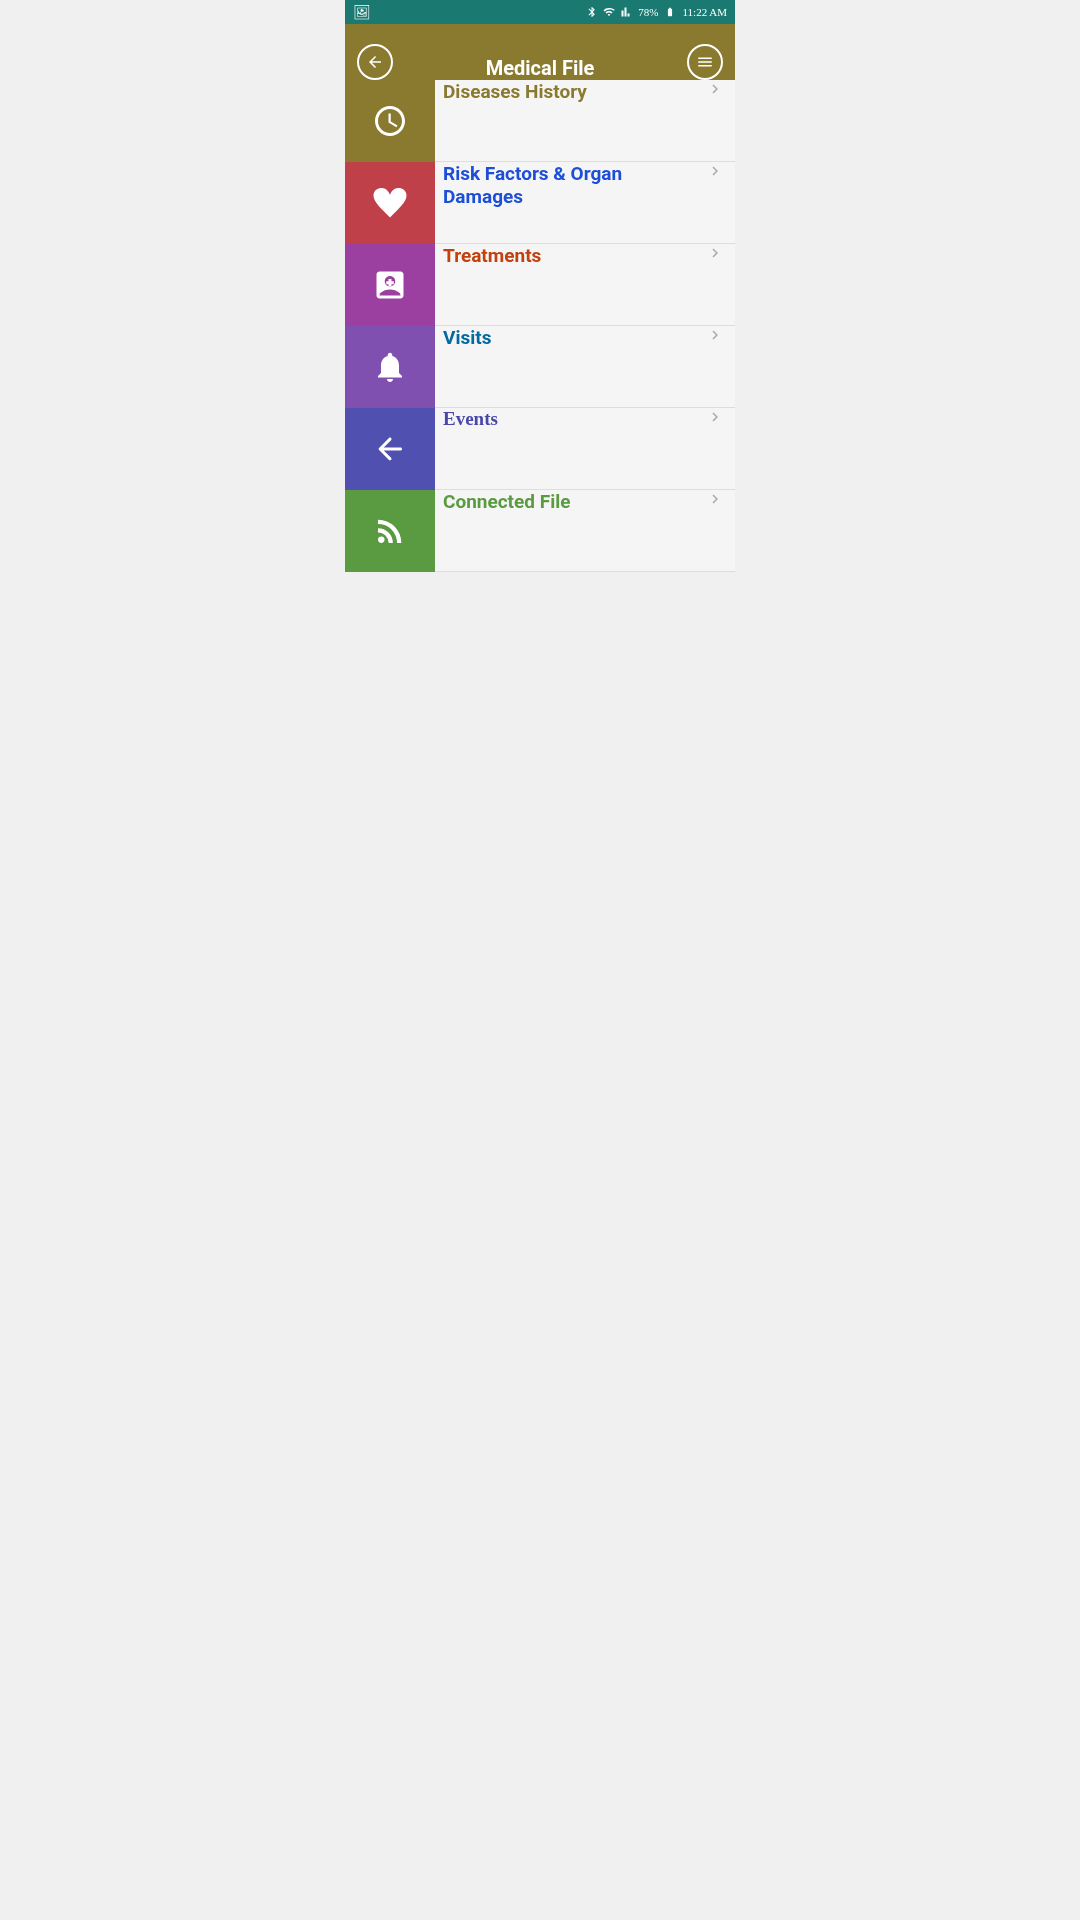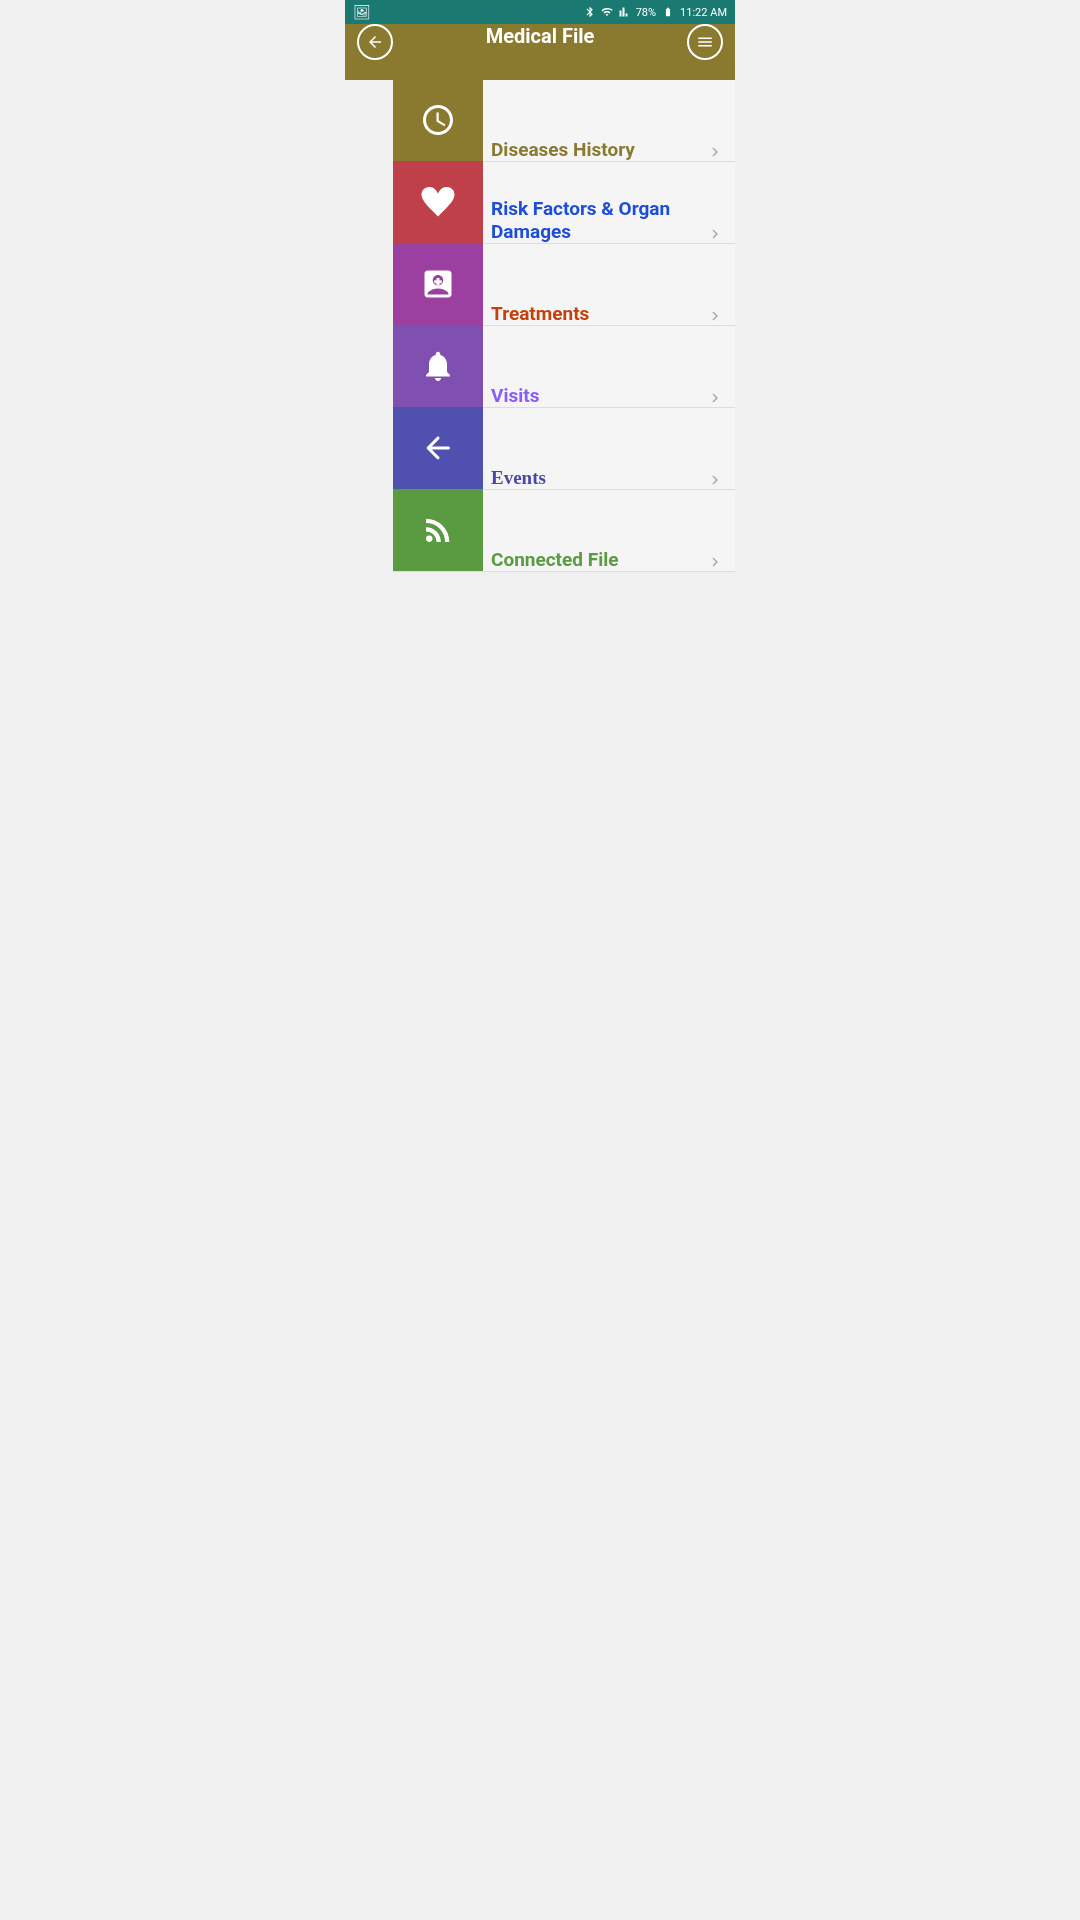--- a/index.html
+++ b/index.html
@@ -43,29 +43,30 @@
     .status-left {
       display: flex;
       align-items: center;
     }
 
     .status-right {
       display: flex;
       align-items: center;
       gap: 4px;
       font-size: 11px;
+      font-family: Liberation Serif, serif;
     }
 
     
     .header {
       background: #8a7a30;
       color: white;
       height: 56px;
       display: flex;
-      align-items: flex-start;
+      align-items: flex-end;
       justify-content: space-between;
       padding: 0 12px;
       flex-shrink: 0;
     }
 
     .header-btn {
       width: 36px;
       height: 36px;
       border-radius: 50%;
       border: 2px solid white;
@@ -86,26 +87,25 @@
 
     
     .menu-list {
       display: flex;
       flex-direction: column;
       flex: 1;
     }
 
     .menu-item {
       display: flex;
-      align-items: flex-end;
+      align-items: flex-start;
       border-bottom: 1px solid #ddd;
       height: 82px;
       background: #f5f5f5;
       cursor: pointer;
-      margin-left: 48px;
     }
 
     .menu-icon-box {
       width: 90px;
       height: 82px;
       display: flex;
       align-items: center;
       justify-content: center;
       flex-shrink: 0;
     }
@@ -136,21 +136,21 @@
     .item-diseases .menu-icon-box { background: #8a7a30; }
     .item-diseases .menu-label { color: #8a7a30; }
 
     .item-risk .menu-icon-box { background: #c0404a; }
     .item-risk .menu-label { color: #1d4ed8; }
 
     .item-treatments .menu-icon-box { background: #9b3fa0; }
     .item-treatments .menu-label { color: #c2410c; }
 
     .item-visits .menu-icon-box { background: #8050b0; }
-    .item-visits .menu-label { color: #8b5cf6; }
+    .item-visits .menu-label { color: #0369a1; }
 
     .item-events .menu-icon-box { background: #5050b0; }
     .item-events .menu-label { color: #4848a8; font-family: Liberation Serif, serif; }
 
     .item-connected .menu-icon-box { background: #5a9a40; }
     .item-connected .menu-label { color: #5a9a40; }
 
     
     .photo-icon {
       font-size: 14px;

